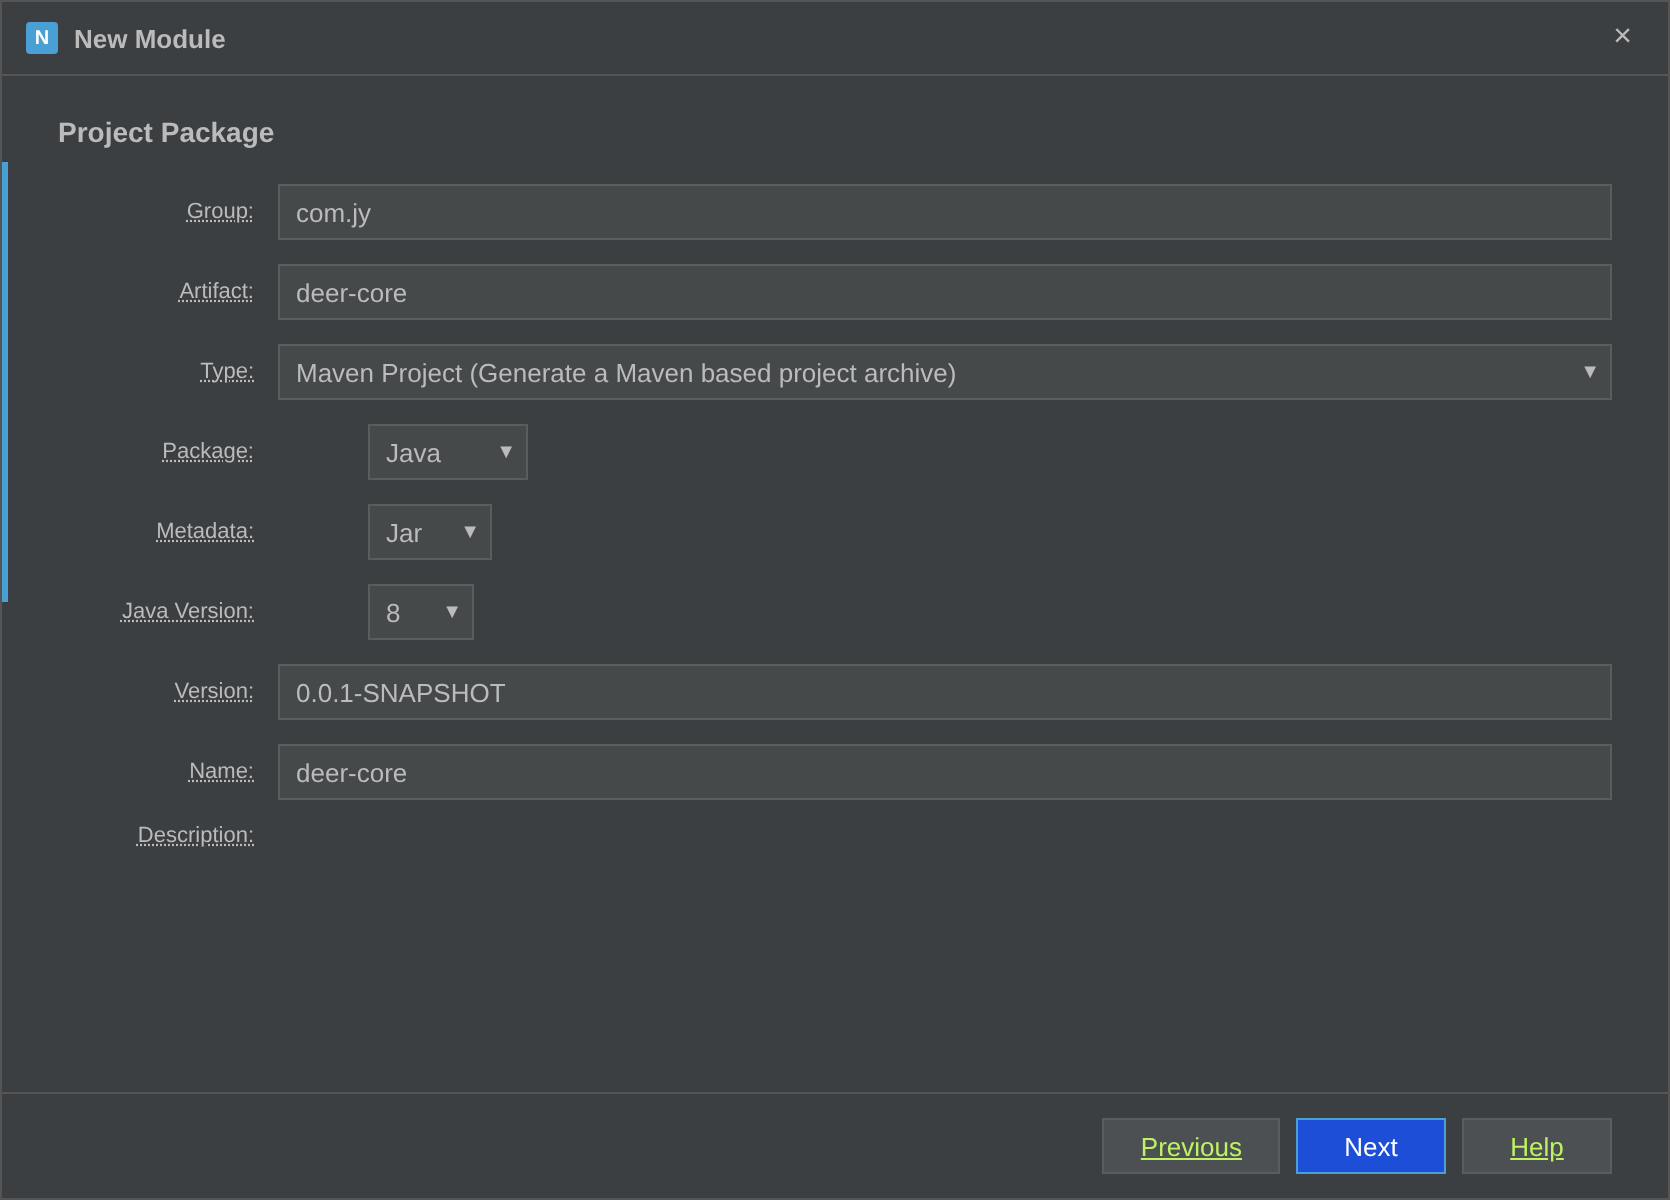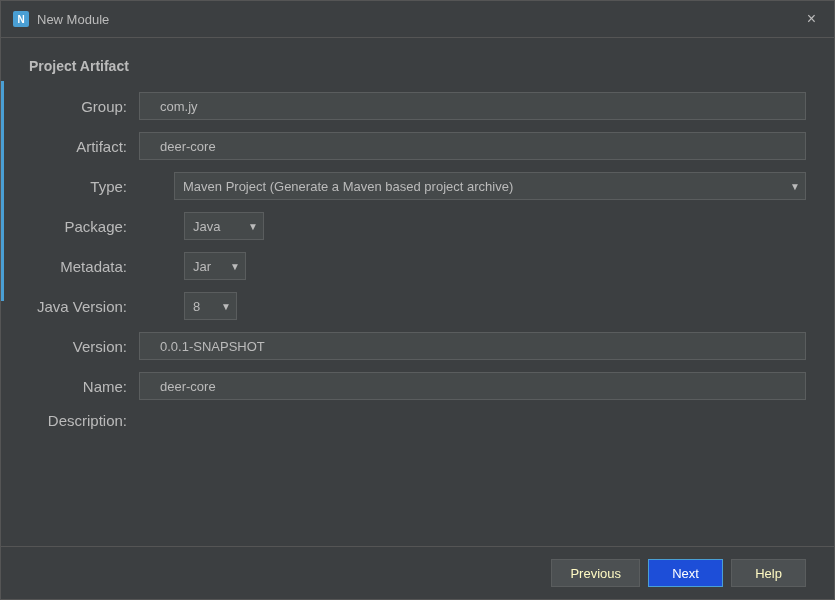--- a/index.html
+++ b/index.html
@@ -53,20 +53,21 @@
       align-items: center;
       justify-content: center;
       font-size: 10px;
       color: white;
       font-weight: bold;
     }
 
     .title-text {
       color: #bbbbbb;
       font-size: 13px;
+      font-weight: bold;
     }
 
     .close-btn {
       background: none;
       border: none;
       color: #bbbbbb;
       font-size: 16px;
       cursor: pointer;
       padding: 2px 6px;
       line-height: 1;
@@ -87,34 +88,35 @@
 
     .form-row {
       display: flex;
       align-items: center;
       margin-bottom: 12px;
     }
 
     .form-label {
       width: 110px;
       color: #bbbbbb;
-      font-size: 15px;
+      font-size: 11px;
       text-align: right;
       padding-right: 12px;
       flex-shrink: 0;
+      text-decoration: underline;
       text-decoration-style: dotted;
     }
 
     .form-control {
       flex: 1;
       background: #45494a;
       border: 1px solid #5a5d5e;
       color: #bbbbbb;
       font-size: 13px;
-      padding: 4px 20px;
+      padding: 4px 8px;
       height: 28px;
       outline: none;
     }
 
     .form-control.active-field {
       border: 1px solid #4a9fd4;
       background: #2b4a6e;
     }
 
     .select-wrapper {
@@ -158,21 +160,20 @@
       border: 1px solid #5a5d5e;
       color: #bbbbbb;
       font-size: 13px;
       padding: 4px 28px 4px 8px;
       height: 28px;
       outline: none;
       appearance: none;
       -webkit-appearance: none;
       cursor: pointer;
       width: 100%;
-      margin-left: 35px;
     }
 
     .type-select-arrow {
       position: absolute;
       right: 6px;
       pointer-events: none;
       color: #bbbbbb;
       font-size: 10px;
     }
 
@@ -192,21 +193,22 @@
       border: 1px solid #5a5d5e;
       min-width: 75px;
       height: 28px;
       display: flex;
       align-items: center;
       justify-content: center;
     }
 
     .btn-default {
       background: #4c5052;
-      color: #fef9c3;
+      color: #bef264;
+      text-decoration: underline;
     }
 
     .btn-primary {
       background: #1d4ed8;
       color: white;
       border-color: #4a9fd4;
     }
 
     .left-accent {
       position: absolute;
@@ -225,21 +227,21 @@
 
   <div class="title-bar">
     <div class="title-bar-left">
       <div class="title-icon">N</div>
       <span class="title-text">New Module</span>
     </div>
     <button class="close-btn">×</button>
   </div>
 
   <div class="content">
-    <div class="section-title">Project Artifact</div>
+    <div class="section-title">Project Package</div>
 
     <div class="form-row">
       <label class="form-label">Group:</label>
       <input class="form-control" type="text" value="com.jy" style="">
     </div>
 
     <div class="form-row">
       <label class="form-label">Artifact:</label>
       <input class="form-control" type="text" value="deer-core" style="">
     </div>

